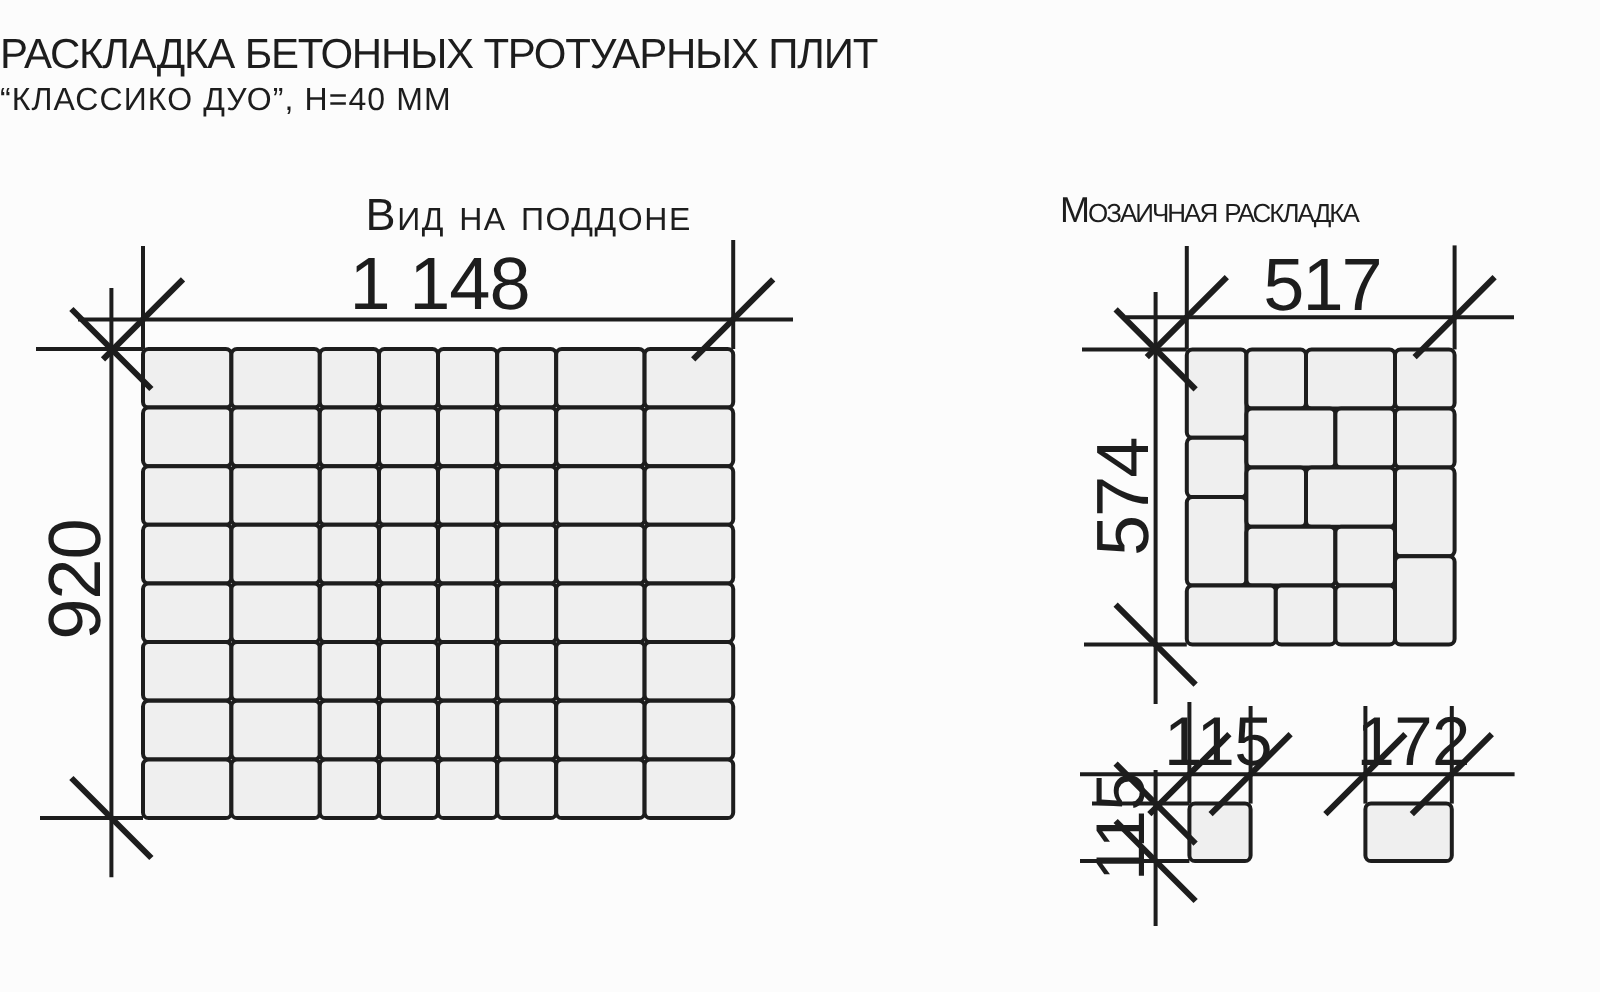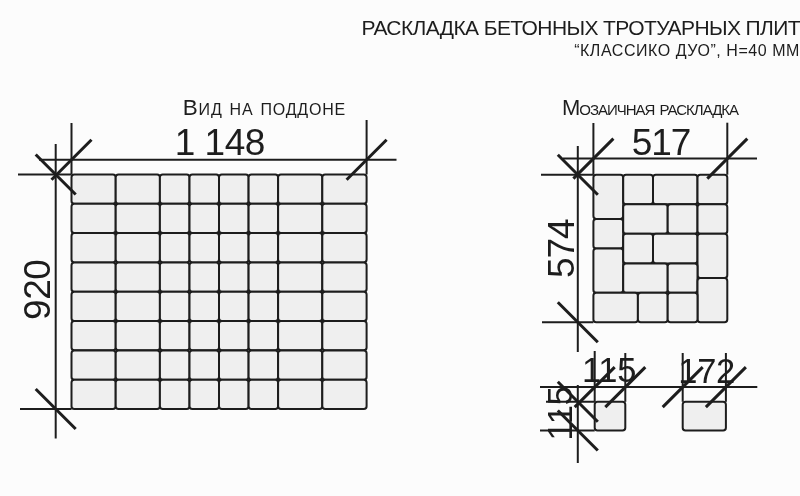--- a/index.html
+++ b/index.html
@@ -1,29 +1,29 @@
 <!DOCTYPE html>
 <html><head>
 <meta charset="utf-8">
 <style>
   html,body { margin:0; padding:0; }
   body { width:800px; height:496px; background:#fcfcfc; font-family:"Liberation Sans", sans-serif; overflow:hidden; position:relative; }
-  .title { position:absolute; left:0; width:800px; text-align:right; color:#1d1d1d; }
+  .title { position:absolute; left:0; width:800px; text-align:left; color:#1d1d1d; }
   svg text { font-family:"Liberation Sans", sans-serif; }
 </style>
 </head>
 <body>
 
 <div class="title" style="top:16px; font-size:21px; letter-spacing:-0.6px;">РАСКЛАДКА БЕТОННЫХ ТРОТУАРНЫХ ПЛИТ</div>
 
 <div class="title" style="top:42px; font-size:16px; letter-spacing:0.55px;">“КЛАССИКО ДУО”, Н=40 ММ</div>
 
 <div class="title" style="top:95px; left:106px; width:240px; font-size:22.5px; letter-spacing:0.8px; font-variant:small-caps; text-align:right; white-space:nowrap;">Вид на поддоне</div>
 
-<div class="title" style="top:95px; left:530px; width:240px; font-size:22px; letter-spacing:-1px; font-variant:small-caps; text-align:center; white-space:nowrap;">Мозаичная раскладка</div>
+<div class="title" style="top:95px; left:530px; width:240px; font-size:18px; letter-spacing:-1px; font-variant:small-caps; text-align:left; white-space:nowrap;">Мозаичная раскладка</div>
 
 <svg width="800" height="496" viewBox="0 0 800 496" style="position:absolute; top:0; left:0;">
 
 <g>
 
 <rect x="71.5" y="174.5" width="44.2" height="29.3" rx="2.8" fill="#efefef" stroke="#1d1d1d" stroke-width="2.0"></rect>
 
 <rect x="115.7" y="174.5" width="44.2" height="29.3" rx="2.8" fill="#efefef" stroke="#1d1d1d" stroke-width="2.0"></rect>
 
 <rect x="159.9" y="174.5" width="29.6" height="29.3" rx="2.8" fill="#efefef" stroke="#1d1d1d" stroke-width="2.0"></rect>

